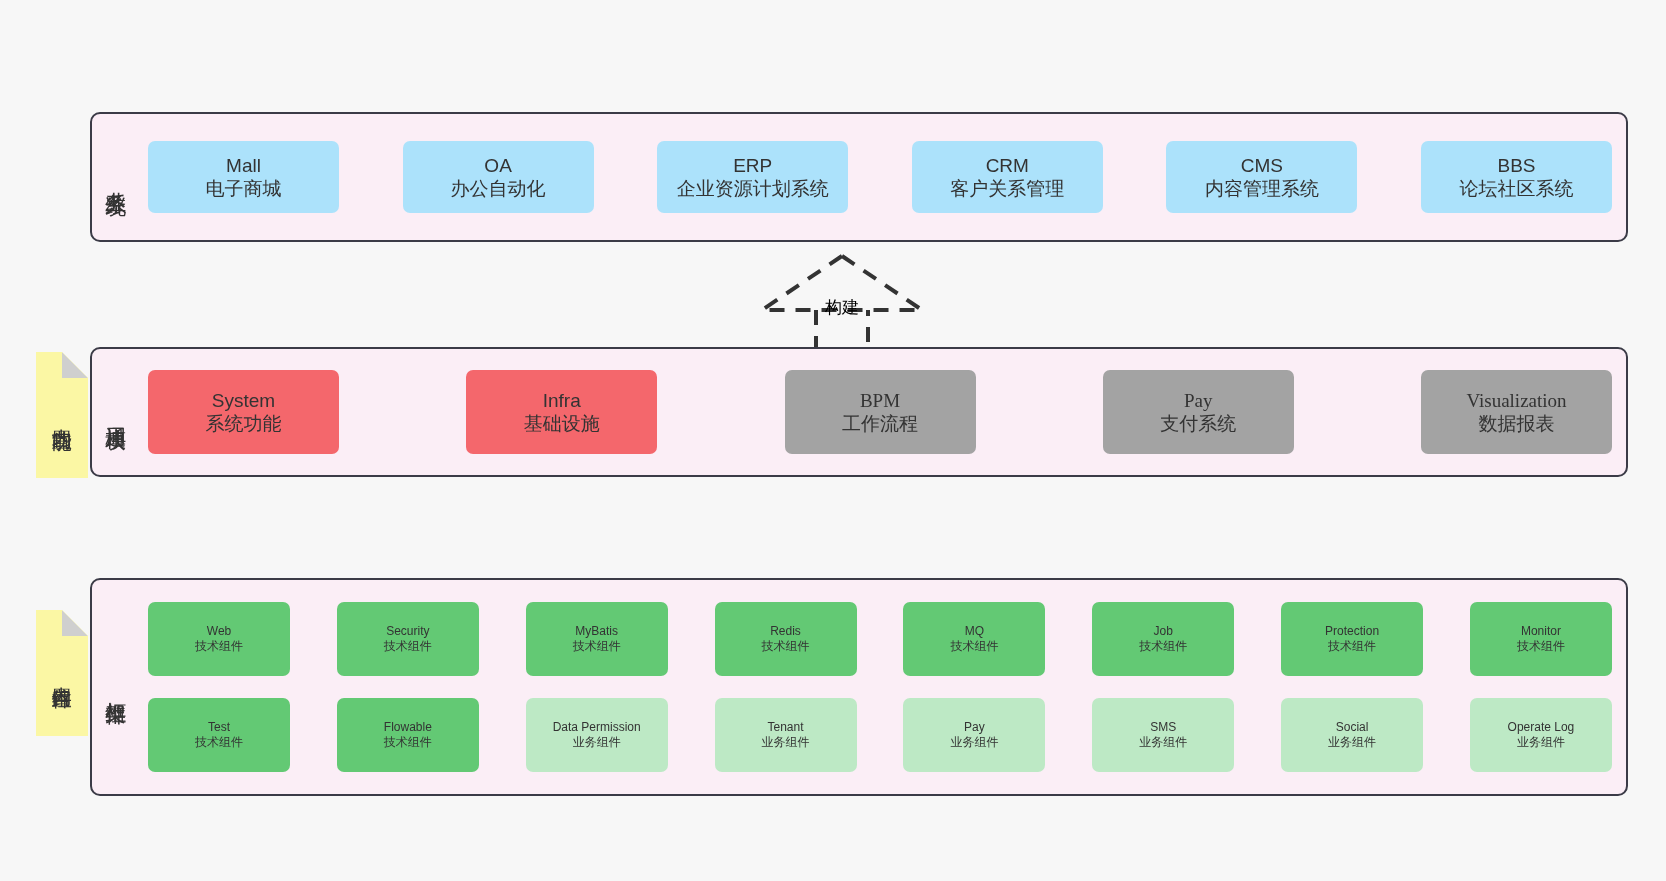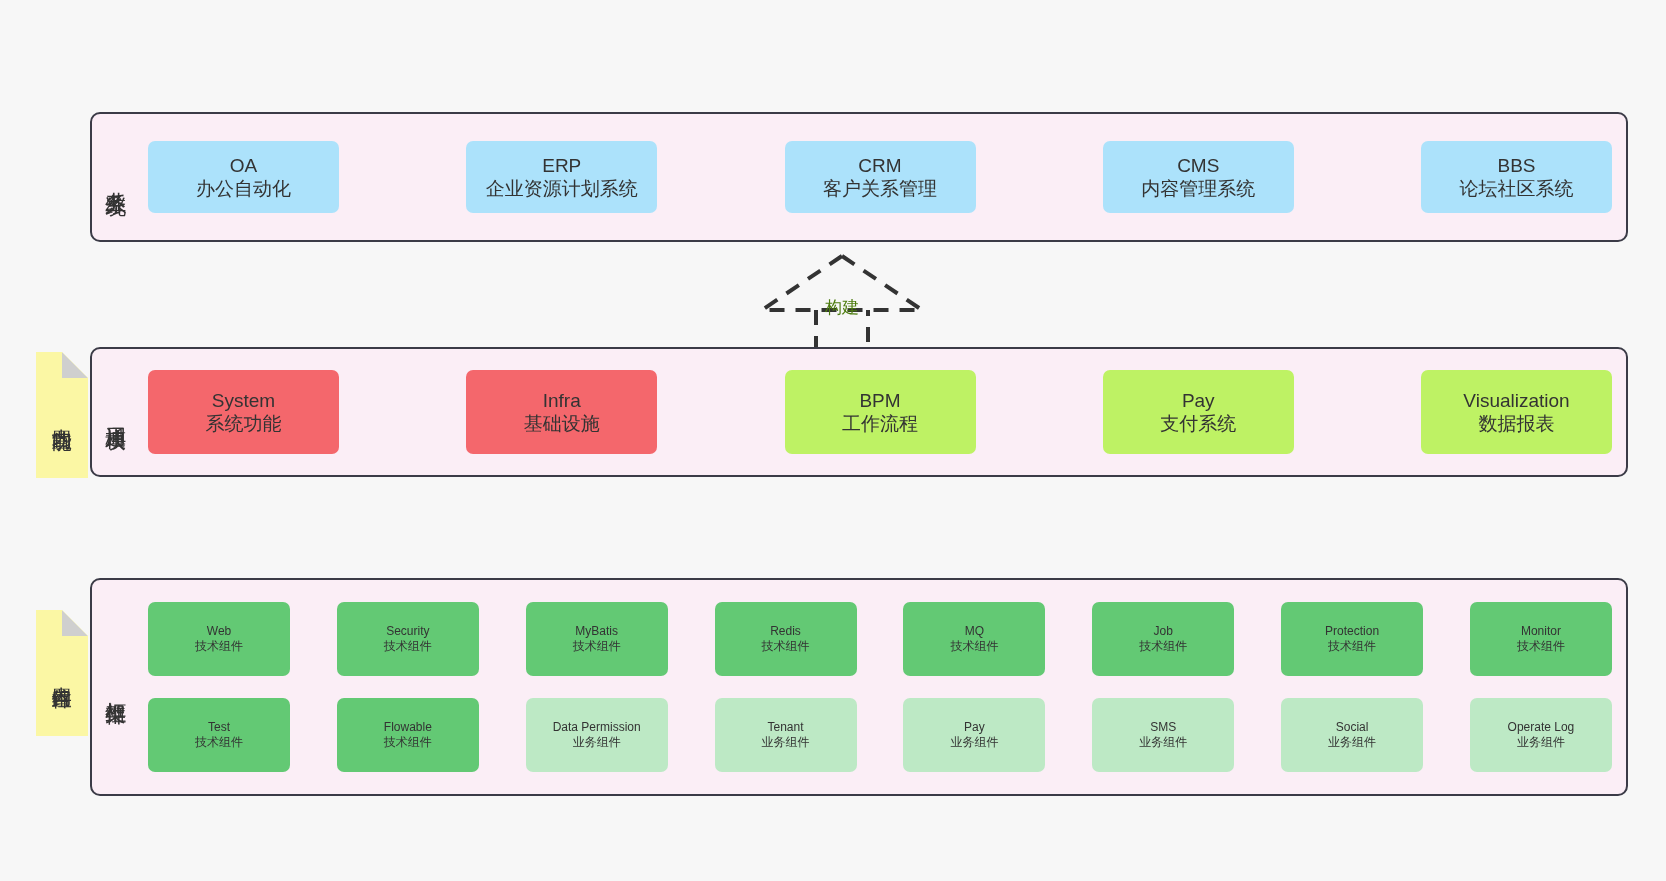--- a/index.html
+++ b/index.html
@@ -76,21 +76,21 @@
   }
   .card .t2 {
     font-size: 19px;
     line-height: 1.22;
   }
   .card.small .t1, .card.small .t2 { font-size: 12px; }
 
   
   .c-blue       { background: #ace2fb; }
   .c-red        { background: #f4676c; }
-  .c-pink       { background: #bef264; }
+  .c-pink       { background: #a3a3a3; font-family: Liberation Serif, serif; }
   .c-green      { background: #63c974; }
   .c-lightgreen { background: #bde9c5; }
 
   
   #layer-business { left: 90px;  top: 112px; width: 1538px; height: 130px; }
   #layer-common   { left: 90px;  top: 347px; width: 1538px; height: 130px; }
   #layer-frame    { left: 90px;  top: 578px; width: 1538px; height: 218px; }
 
   #layer-business .card { width: 191px; height: 72px; }
   #layer-common   .card { width: 191px; height: 84px; align-items: center; }
@@ -131,36 +131,40 @@
     width: 200px;
     height: 110px;
   }
   .connector svg { display: block; overflow: visible; }
   .connector .conn-label {
     position: absolute;
     left: 0; right: 0;
     top: 48px;
     text-align: center;
     font-size: 17px;
-    color: #4d7c0f;
+    color: #000000;
     background: transparent;
   }
   #connector-build  { left: 742px; top: 248px; }
   #connector-impl   { left: 757px; top: 482px; }
 </style>
 </head>
 <body>
 
 <div class="canvas">
 
   <div class="layer" id="layer-business">
     <div class="layer-title">业务系统</div>
     <div class="layer-body">
       <div class="row">
 
+        <div class="card c-blue">
+          <div class="t1">Mall</div>
+          <div class="t2">电子商城</div>
+        </div>
 
         <div class="card c-blue">
           <div class="t1">OA</div>
           <div class="t2">办公自动化</div>
         </div>
 
         <div class="card c-blue">
           <div class="t1">ERP</div>
           <div class="t2">企业资源计划系统</div>
         </div>

